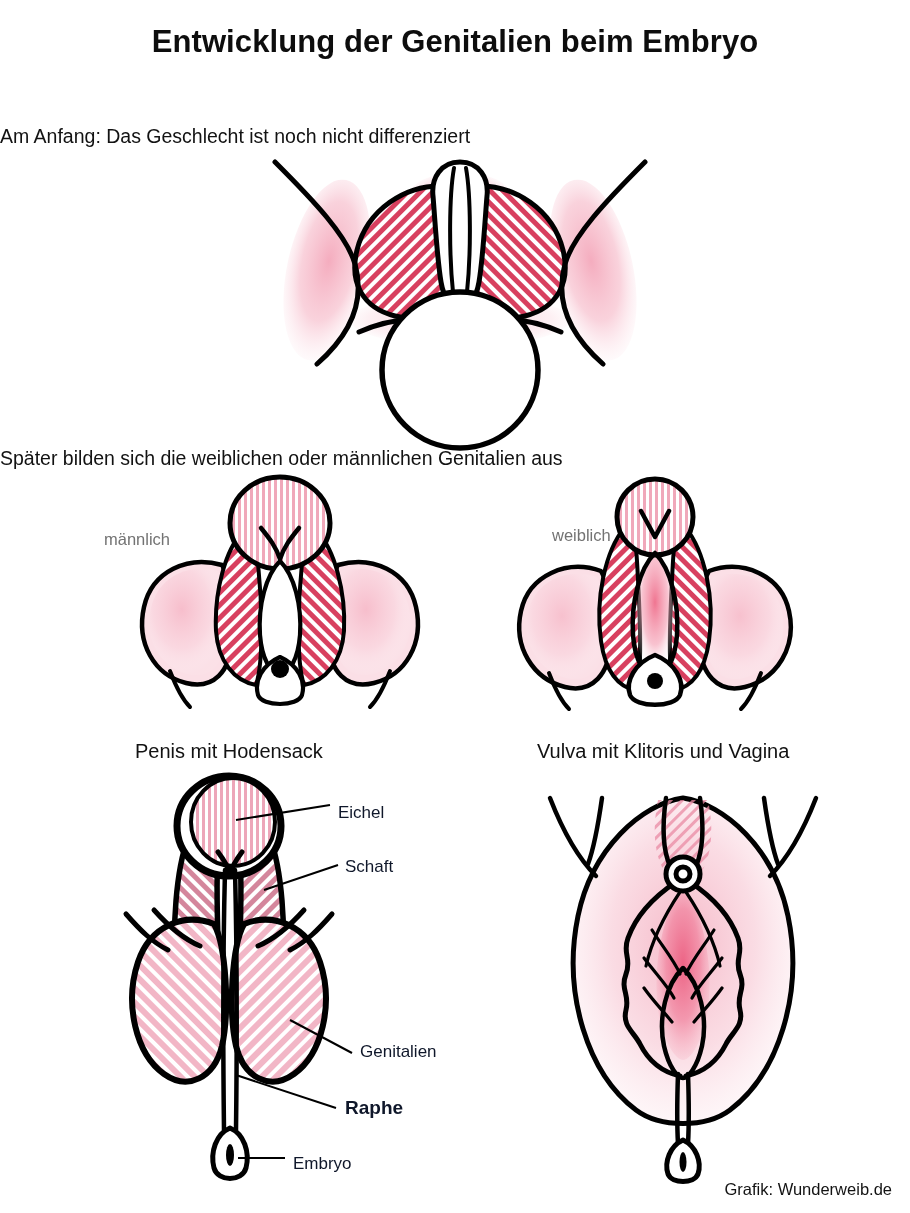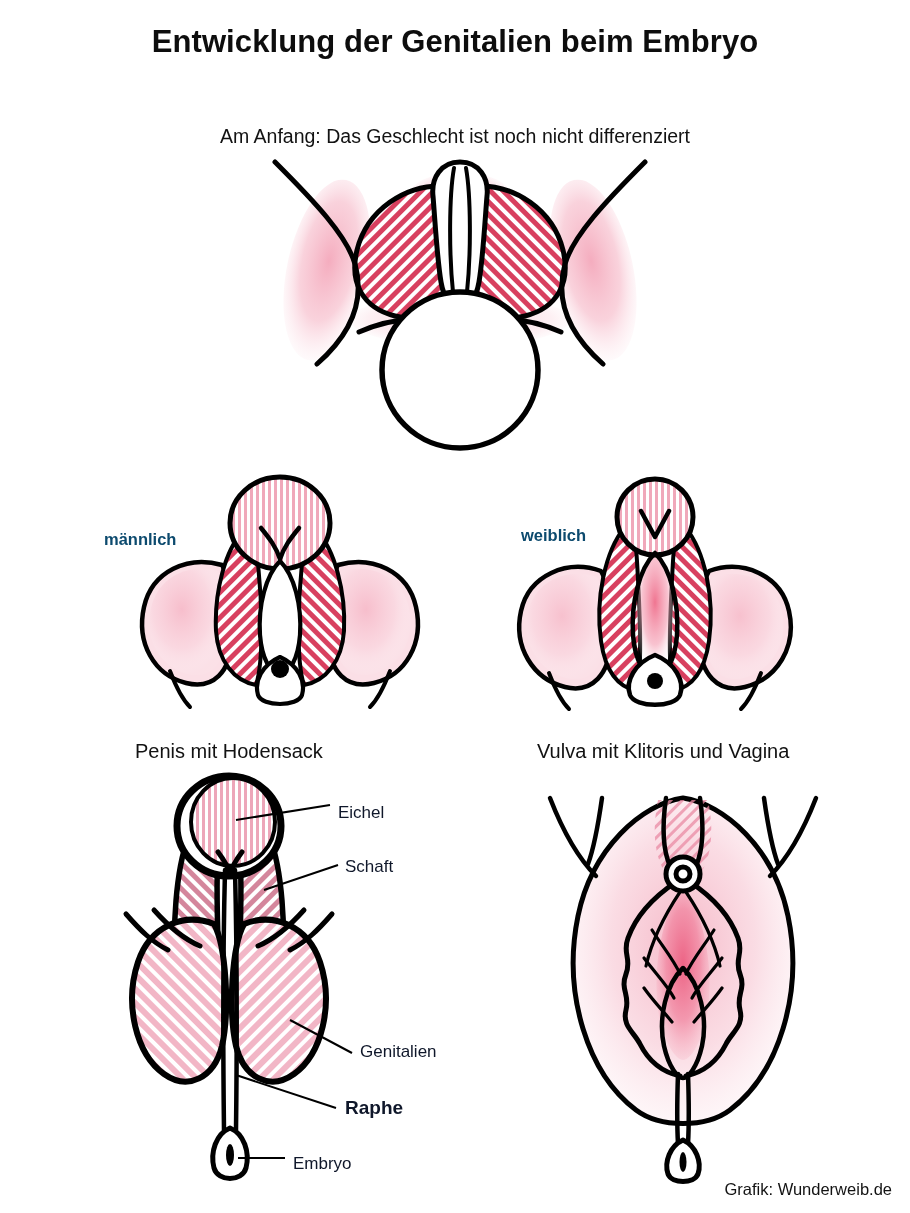--- a/index.html
+++ b/index.html
@@ -36,21 +36,21 @@
     font-size: 31px;
     font-weight: 600;
     letter-spacing: 0.1px;
     color: #0d0d0d;
     white-space: nowrap;
   }
   .subhead {
     position: absolute;
     left: 0;
     width: 910px;
-    text-align: center;
+    text-align: left;
     font-size: 19.5px;
     font-weight: 400;
     color: #121212;
     white-space: nowrap;
   }
   .subhead-1 { top: 125px; }
   .subhead-2 { top: 447px; }
 
   .panel-caption {
     position: absolute;
@@ -58,26 +58,26 @@
     font-weight: 400;
     color: #121212;
     white-space: nowrap;
   }
   .caption-left  { left: 126px; top: 740px; margin-left: 9px; }
   .caption-right { left: 537px; top: 740px; }
 
   .side-label {
     position: absolute;
     font-size: 16.5px;
-    font-weight: 700;
-    color: #0c4a6e;
+    font-weight: 400;
+    color: #737373;
     white-space: nowrap;
   }
   .label-maennlich { left: 104px; top: 530px; }
-  .label-weiblich  { left: 521px; top: 526px; }
+  .label-weiblich  { left: 552px; top: 526px; }
 
   .credit {
     position: absolute;
     right: 18px;
     bottom: 14px;
     font-size: 16.5px;
     font-weight: 400;
     color: #131313;
     white-space: nowrap;
   }
@@ -158,20 +158,21 @@
       <path d="M20 12 C 60 52, 92 86, 100 114 C 110 150, 96 184, 62 214" fill="none" stroke="#000000" stroke-width="5" stroke-linecap="round"></path>
       <path d="M390 12 C 350 52, 318 86, 310 114 C 300 150, 314 184, 348 214" fill="none" stroke="#000000" stroke-width="5" stroke-linecap="round"></path>
 
       <path d="M104 182 C 140 166, 176 166, 200 176" fill="none" stroke="#000000" stroke-width="5" stroke-linecap="round"></path>
       <path d="M306 182 C 270 166, 234 166, 210 176" fill="none" stroke="#000000" stroke-width="5" stroke-linecap="round"></path>
 
       <circle cx="205" cy="220" r="78" fill="#ffffff" stroke="#000000" stroke-width="5.5"></circle>
     </svg>
   </div>
 
+  <div class="subhead subhead-2">Später bilden sich die weiblichen oder männlichen Genitalien aus</div>
 
   <div class="side-label label-maennlich">männlich</div>
   <div class="side-label label-weiblich">weiblich</div>
 
   <div class="figure" id="fig-male-mid">
     <svg viewBox="0 0 300 235" width="300" height="235">
       <defs>
         <pattern id="hDarkM" width="9" height="9" patternTransform="rotate(45)" patternUnits="userSpaceOnUse">
           <rect width="9" height="9" fill="#ffffff"></rect>
             <rect width="5" height="9" fill="#d8405f"></rect>

